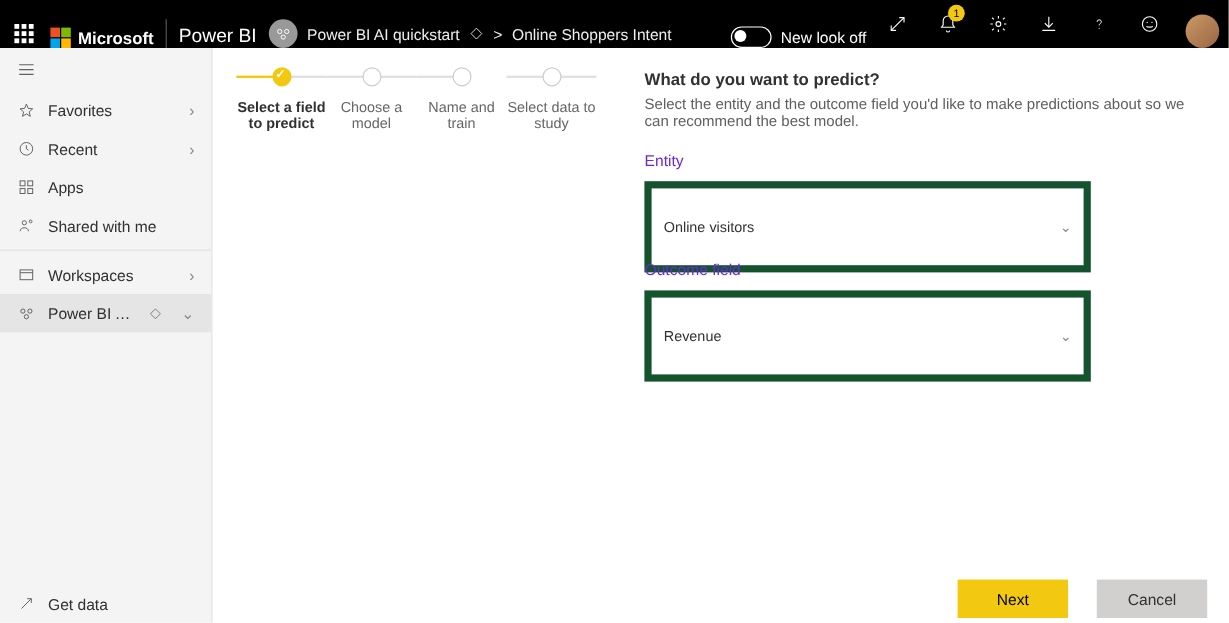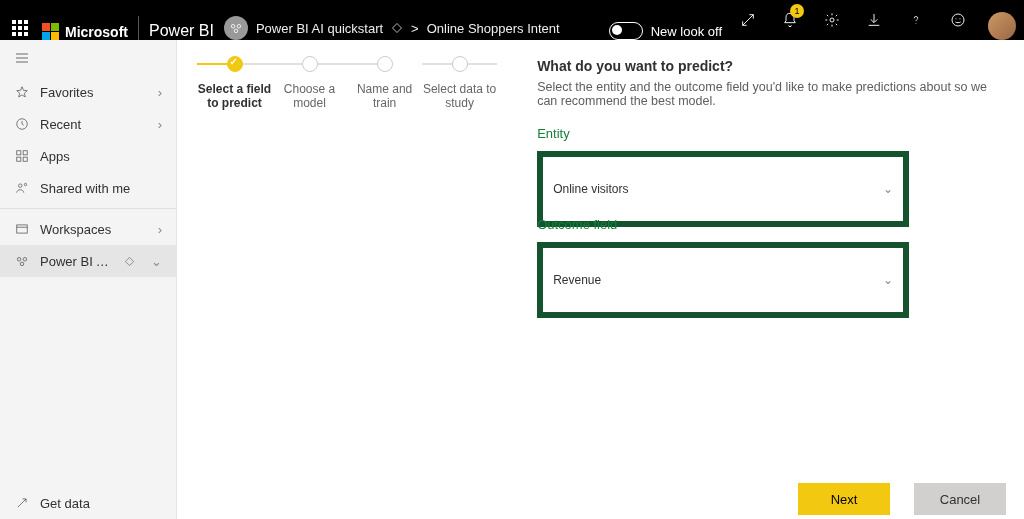--- a/index.html
+++ b/index.html
@@ -43,21 +43,21 @@
   .step{flex:1;text-align:center;position:relative;font-size:12px;color:#666}
   .step .dot{width:14px;height:14px;border-radius:50%;background:#fff;border:1px solid #ccc;margin:0 auto 10px;position:relative;z-index:2}
   .step.active .dot{background:#f2c811;border-color:#f2c811}
   .step.active .dot::after{content:"✓";color:#fff;font-size:10px;position:absolute;top:-1px;left:2px}
   .step.active{color:#323130;font-weight:600}
   .track{position:absolute;height:2px;background:#e1e1e1;top:7px;left:0;right:0;z-index:1}
   .track.fill{background:#f2c811}
   .form{padding:10px 20px;max-width:780px}
   .form h2{font-size:14px;font-weight:700;margin:8px 0 6px}
   .form .desc{font-size:12.5px;color:#605e5c;margin:0 0 18px}
-  .fld-label{font-size:13px;color:#15803d;font-weight:400;margin:6px 0 10px}
+  .fld-label{font-size:13px;color:#6d28d9;font-weight:400;margin:6px 0 10px}
   .select{width:340px;height:32px;border:6px solid #14532d;display:flex;align-items:center;padding:16px 10px;font-size:12px;color:#323130;justify-content:space-between;cursor:pointer;margin-bottom:24px}
   .select .chev{color:#888}
   .footer{position:absolute;bottom:4px;right:18px;display:flex;gap:24px}
   .btn{min-width:92px;height:32px;display:flex;align-items:center;justify-content:center;font-size:13px;cursor:pointer;border:none}
   .btn-primary{background:#f2c811;color:#000}
   .btn-secondary{background:#d2d0ce;color:#323130}
   svg{stroke-width:1.4;fill:none}
   .crumb svg{stroke:#fff}
 </style>
 </head>

